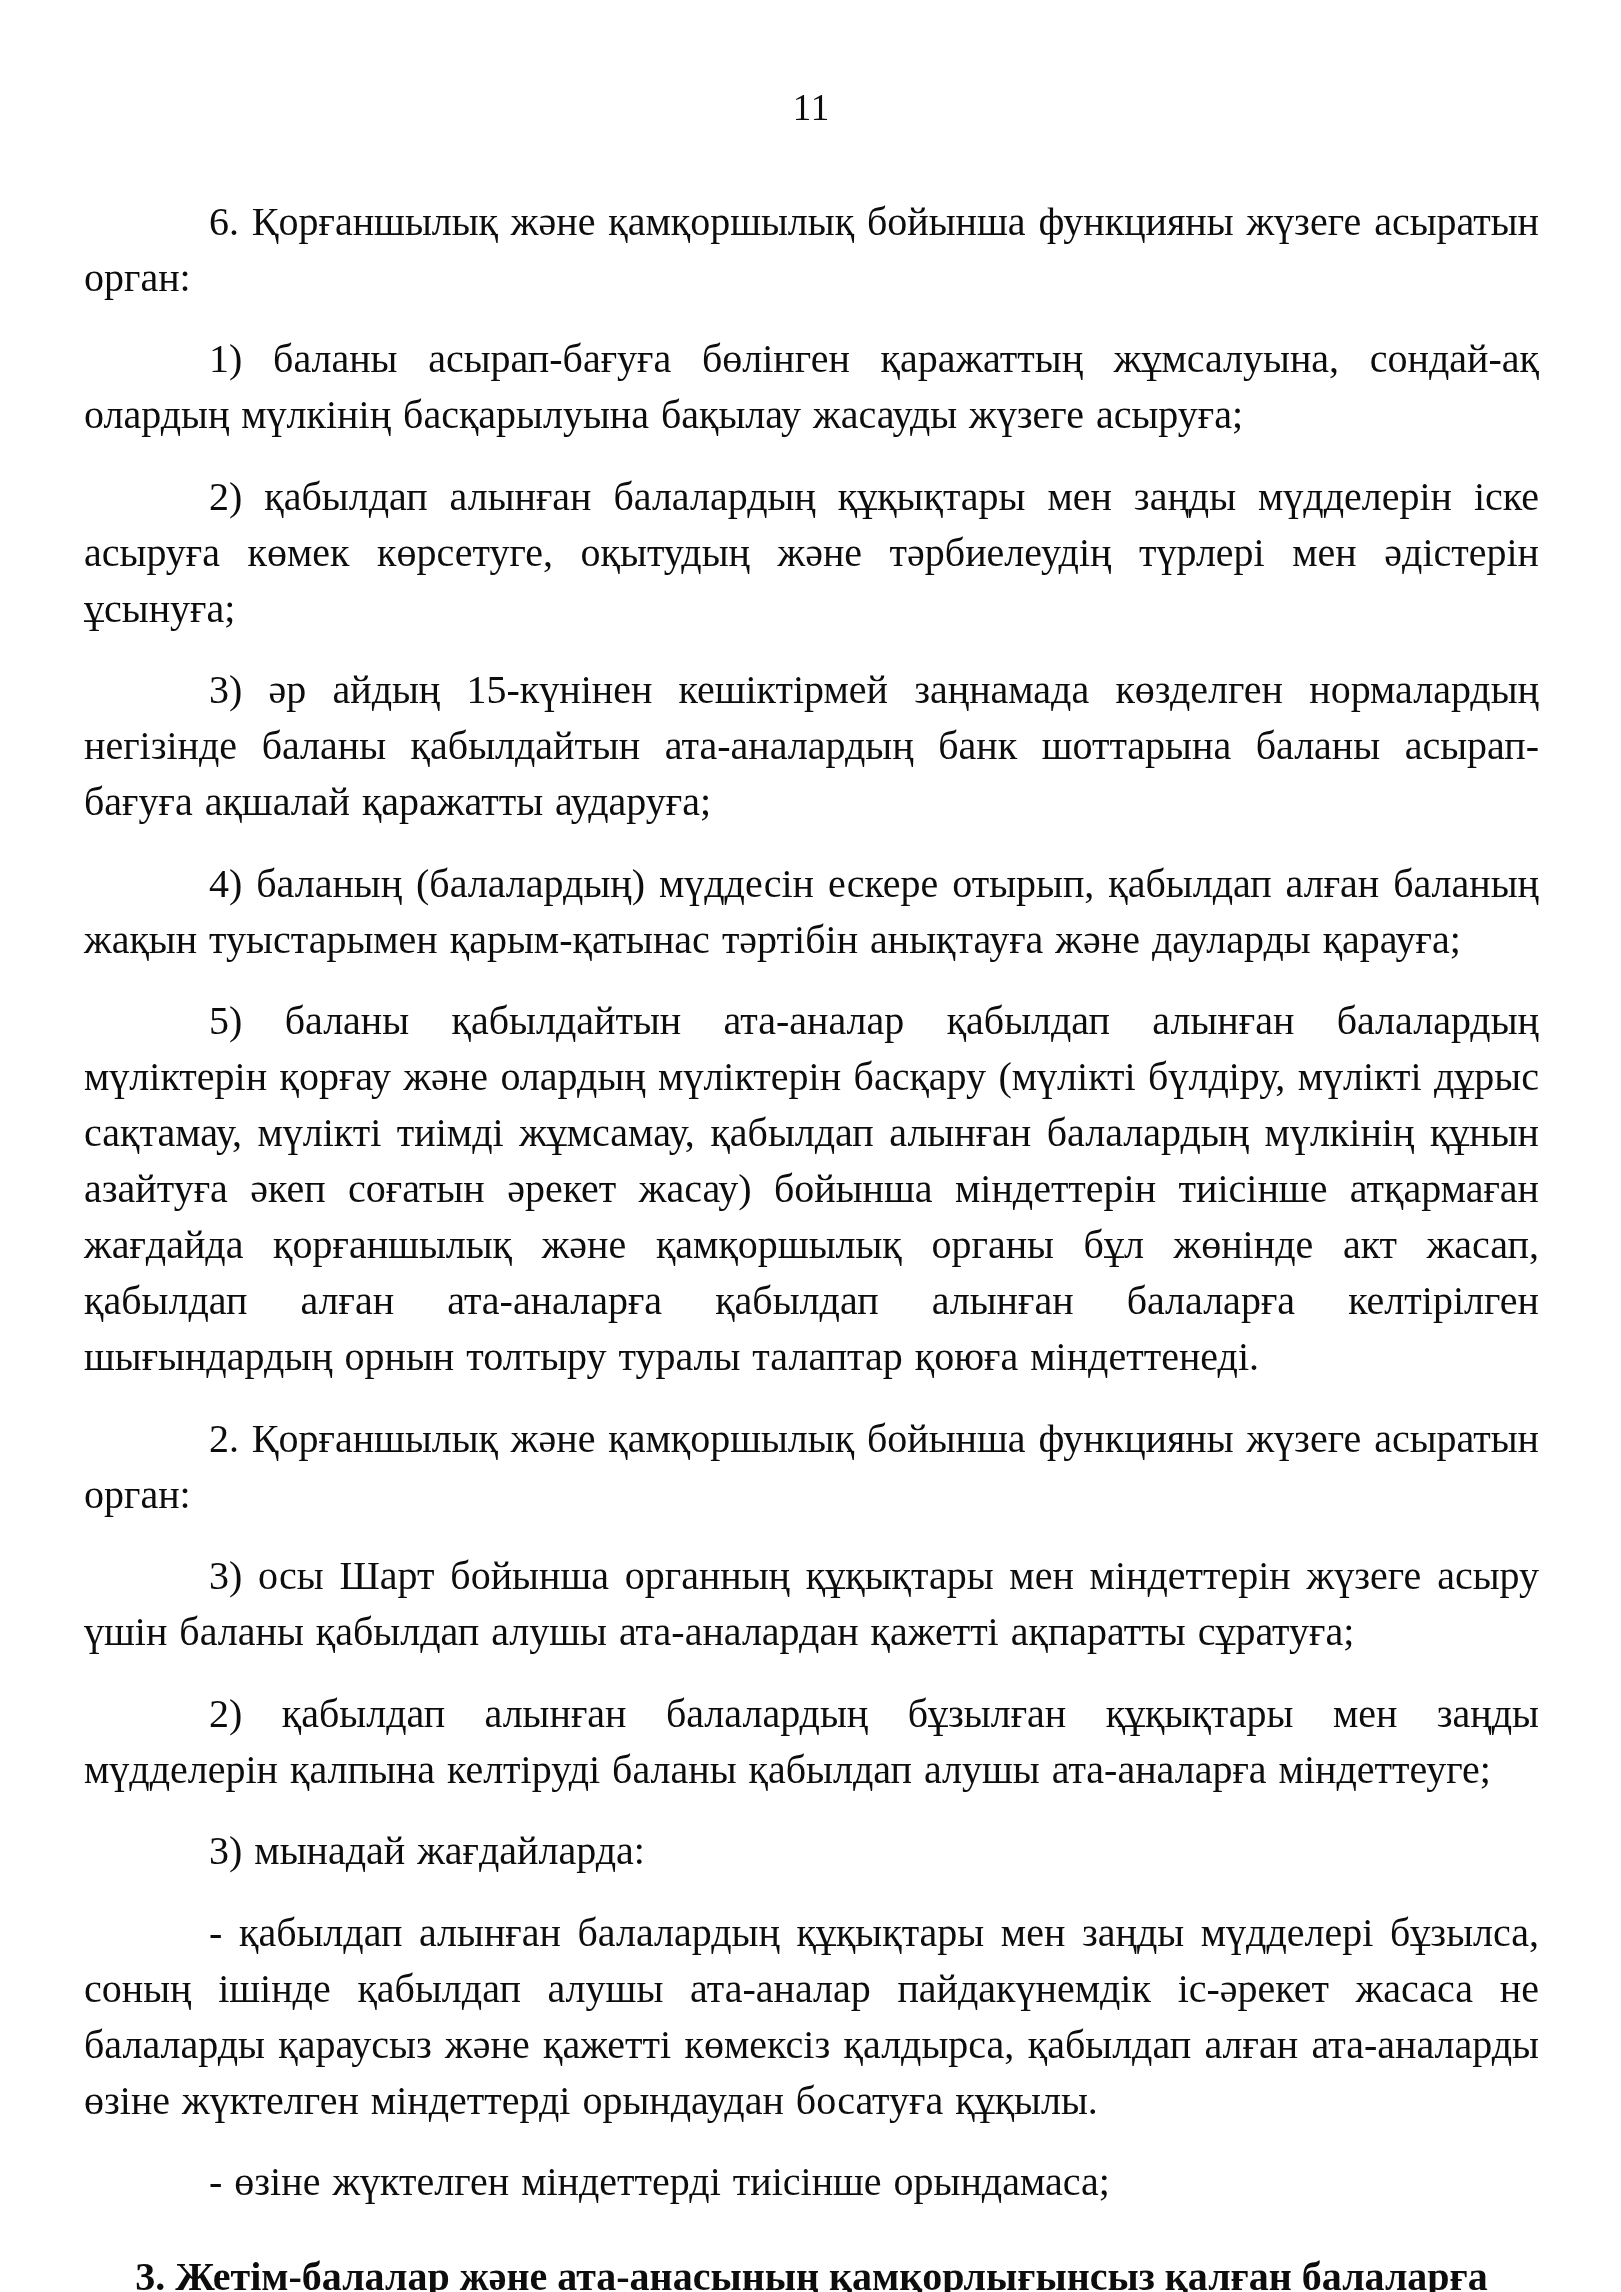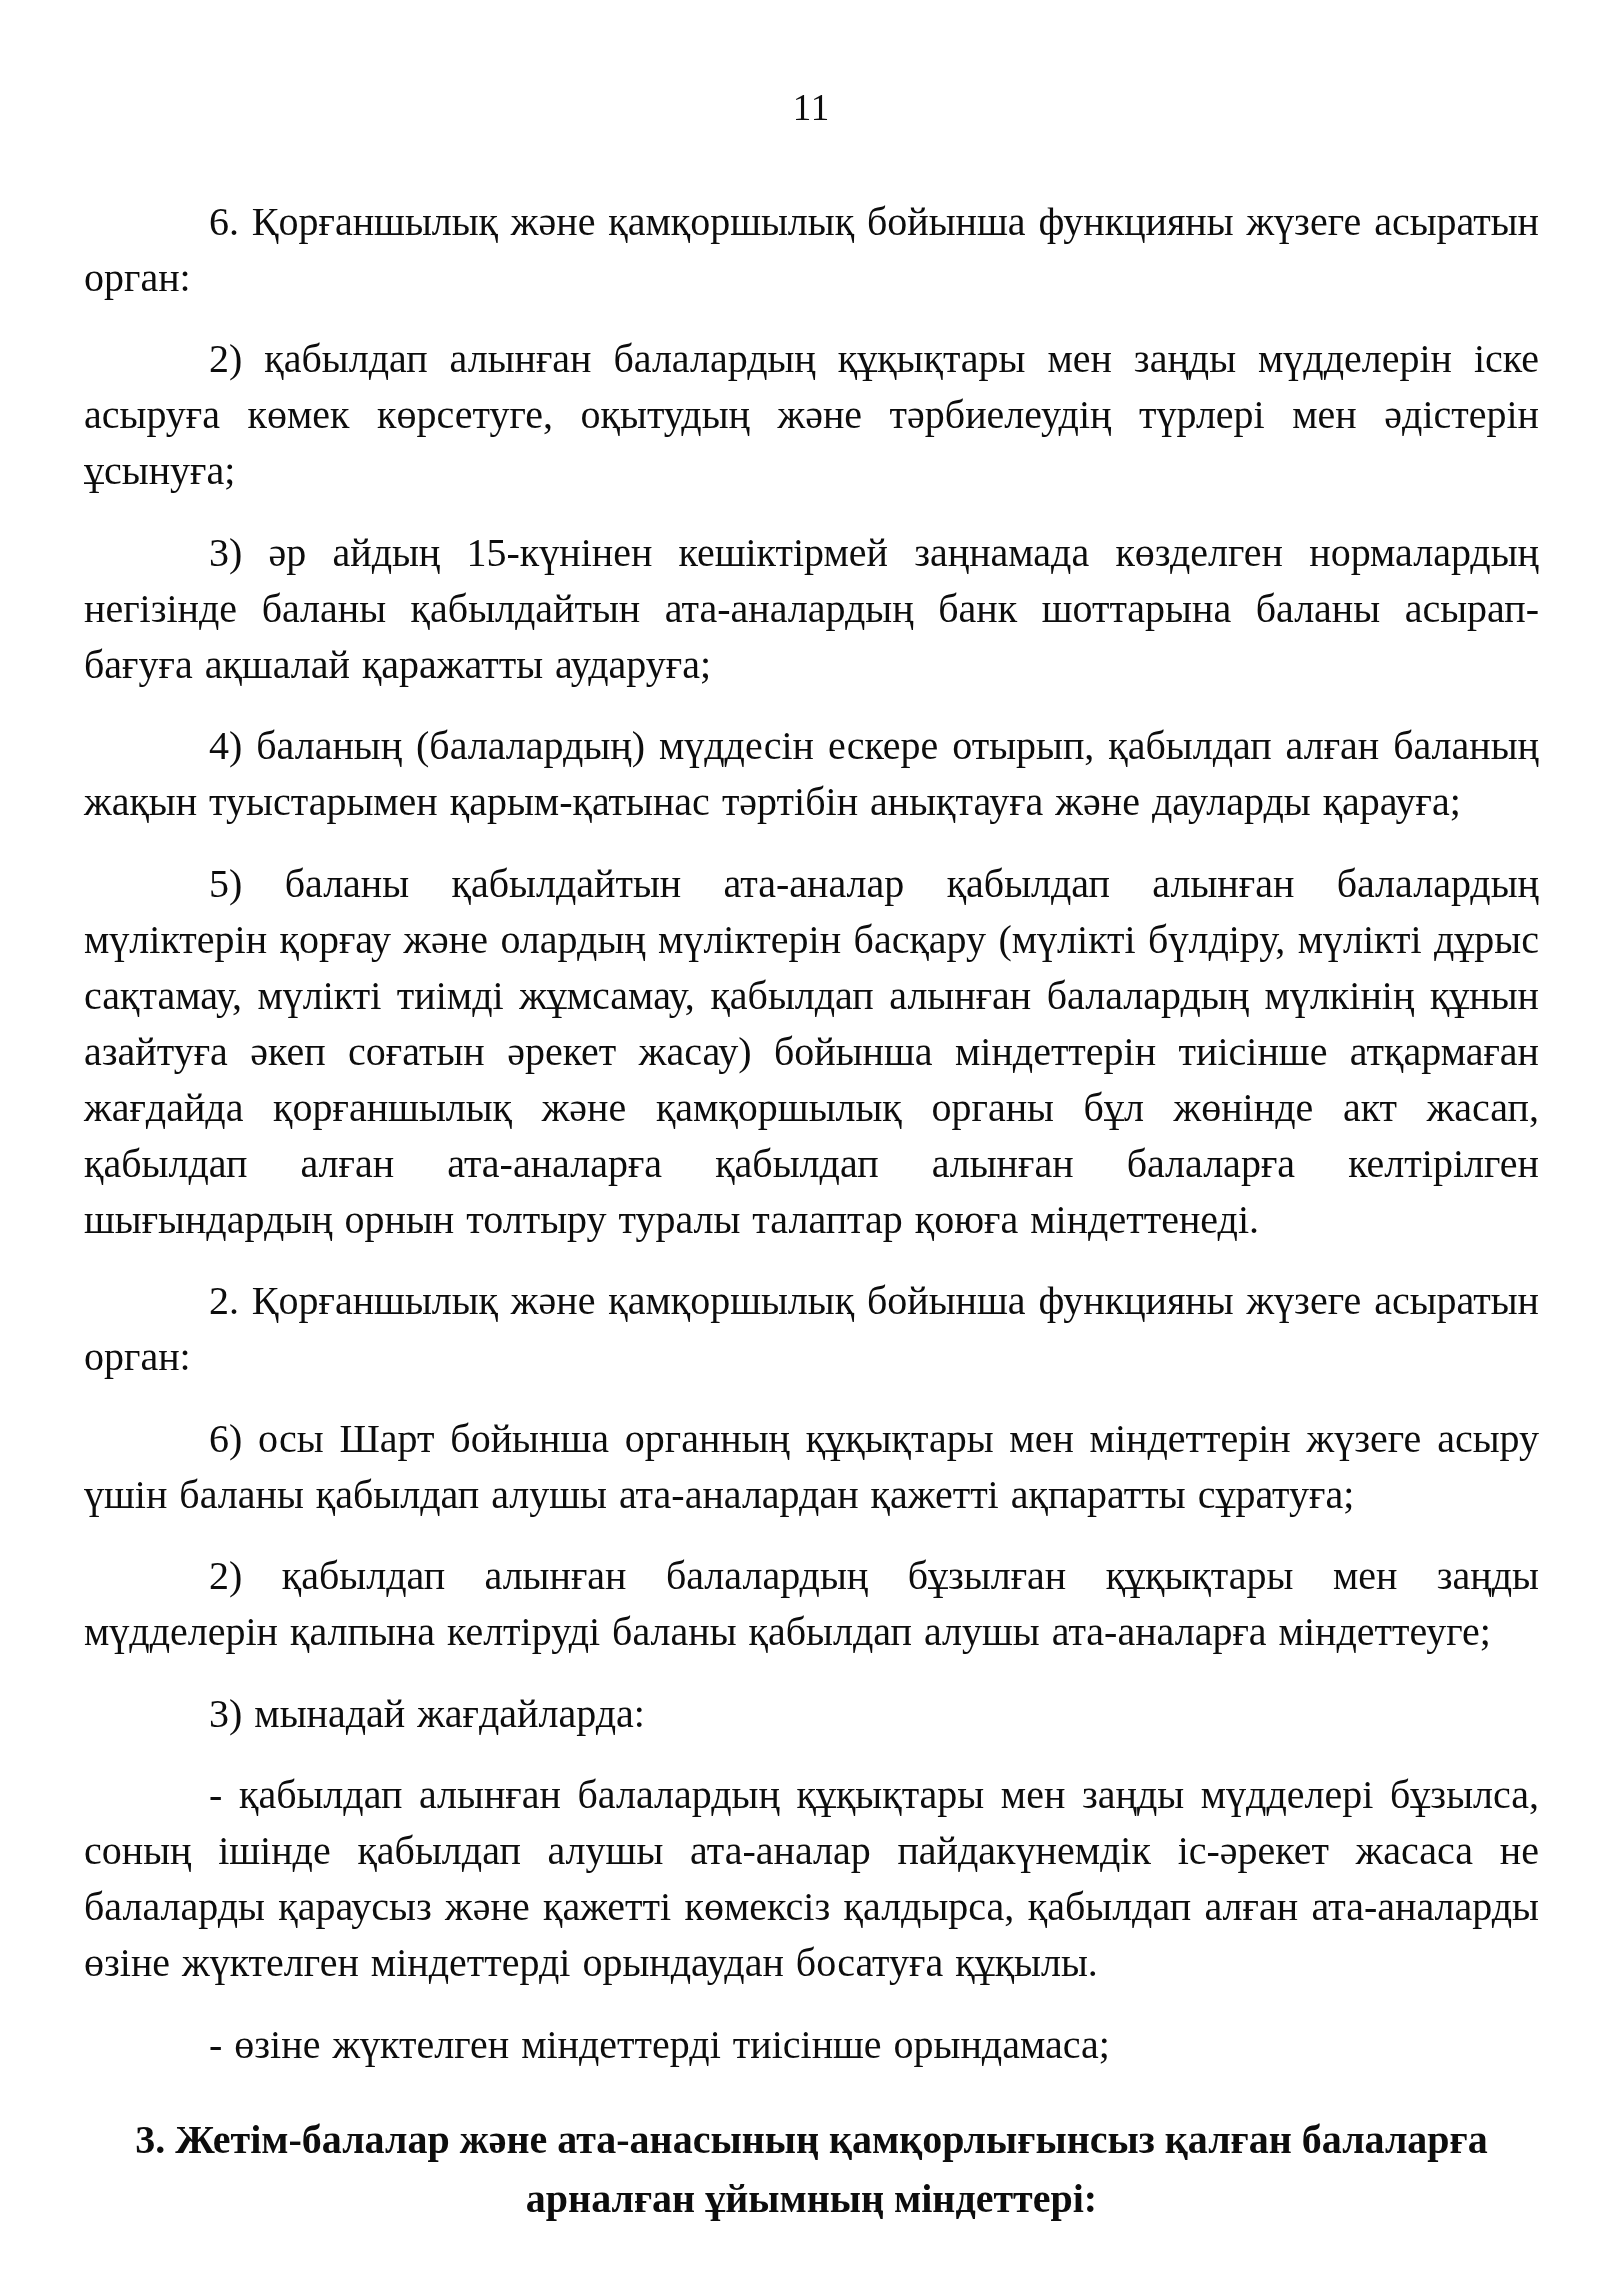--- a/index.html
+++ b/index.html
@@ -50,26 +50,27 @@
   }
 </style>
 </head>
 <body>
 
 <div class="page">
 
   <div class="page-number">11</div>
 
   <p class="para">6. Қорғаншылық және қамқоршылық бойынша функцияны жүзеге асыратын орган:</p>
+  <p class="para">1) баланы асырап-бағуға бөлінген қаражаттың жұмсалуына, сондай-ақ олардың мүлкінің басқарылуына бақылау жасауды жүзеге асыруға;</p>
   <p class="para">2) қабылдап алынған балалардың құқықтары мен заңды мүдделерін іске асыруға көмек көрсетуге, оқытудың және тәрбиелеудің түрлері мен әдістерін ұсынуға;</p>
   <p class="para">3) әр айдың 15-күнінен кешіктірмей заңнамада көзделген нормалардың негізінде баланы қабылдайтын ата-аналардың банк шоттарына баланы асырап-бағуға ақшалай қаражатты аударуға;</p>
   <p class="para">4) баланың (балалардың) мүддесін ескере отырып, қабылдап алған баланың жақын туыстарымен қарым-қатынас тәртібін анықтауға және дауларды қарауға;</p>
   <p class="para">5) баланы қабылдайтын ата-аналар қабылдап алынған балалардың мүліктерін қорғау және олардың мүліктерін басқару (мүлікті бүлдіру, мүлікті дұрыс сақтамау, мүлікті тиімді жұмсамау, қабылдап алынған балалардың мүлкінің құнын азайтуға әкеп соғатын әрекет жасау) бойынша міндеттерін тиісінше атқармаған жағдайда қорғаншылық және қамқоршылық органы бұл жөнінде акт жасап, қабылдап алған ата-аналарға қабылдап алынған балаларға келтірілген шығындардың орнын толтыру туралы талаптар қоюға міндеттенеді.</p>
   <p class="para">2. Қорғаншылық және қамқоршылық бойынша функцияны жүзеге асыратын орган:</p>
-  <p class="para">6) осы Шарт бойынша органның құқықтары мен міндеттерін жүзеге асыру үшін баланы қабылдап алушы ата-аналардан қажетті ақпаратты сұратуға;</p>
+  <p class="para">3) осы Шарт бойынша органның құқықтары мен міндеттерін жүзеге асыру үшін баланы қабылдап алушы ата-аналардан қажетті ақпаратты сұратуға;</p>
   <p class="para">2) қабылдап алынған балалардың бұзылған құқықтары мен заңды мүдделерін қалпына келтіруді баланы қабылдап алушы ата-аналарға міндеттеуге;</p>
   <p class="para">3) мынадай жағдайларда:</p>
   <p class="para">- қабылдап алынған балалардың құқықтары мен заңды мүдделері бұзылса, соның ішінде қабылдап алушы ата-аналар пайдакүнемдік іс-әрекет жасаса не балаларды қараусыз және қажетті көмексіз қалдырса, қабылдап алған ата-аналарды өзіне жүктелген міндеттерді орындаудан босатуға құқылы.</p>
   <p class="para">- өзіне жүктелген міндеттерді тиісінше орындамаса;</p>
 
   <p class="heading tight-top">3. Жетім-балалар және ата-анасының қамқорлығынсыз қалған балаларға арналған ұйымның міндеттері:</p>
 
 </div>
 
 

